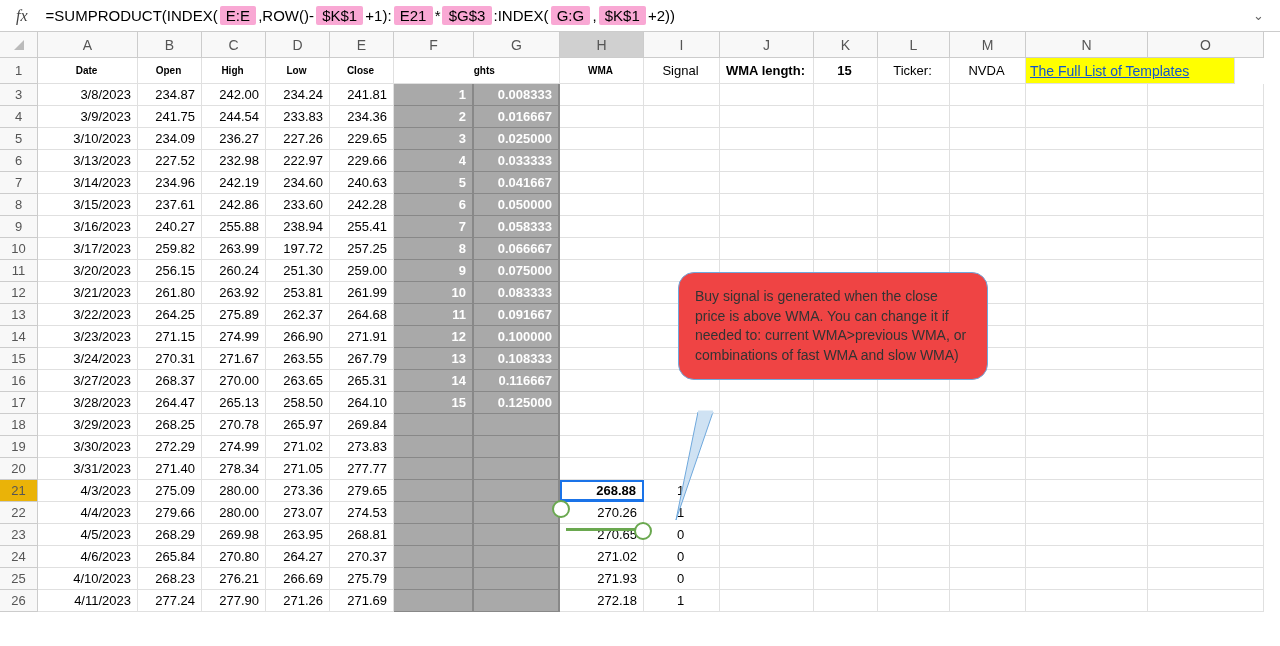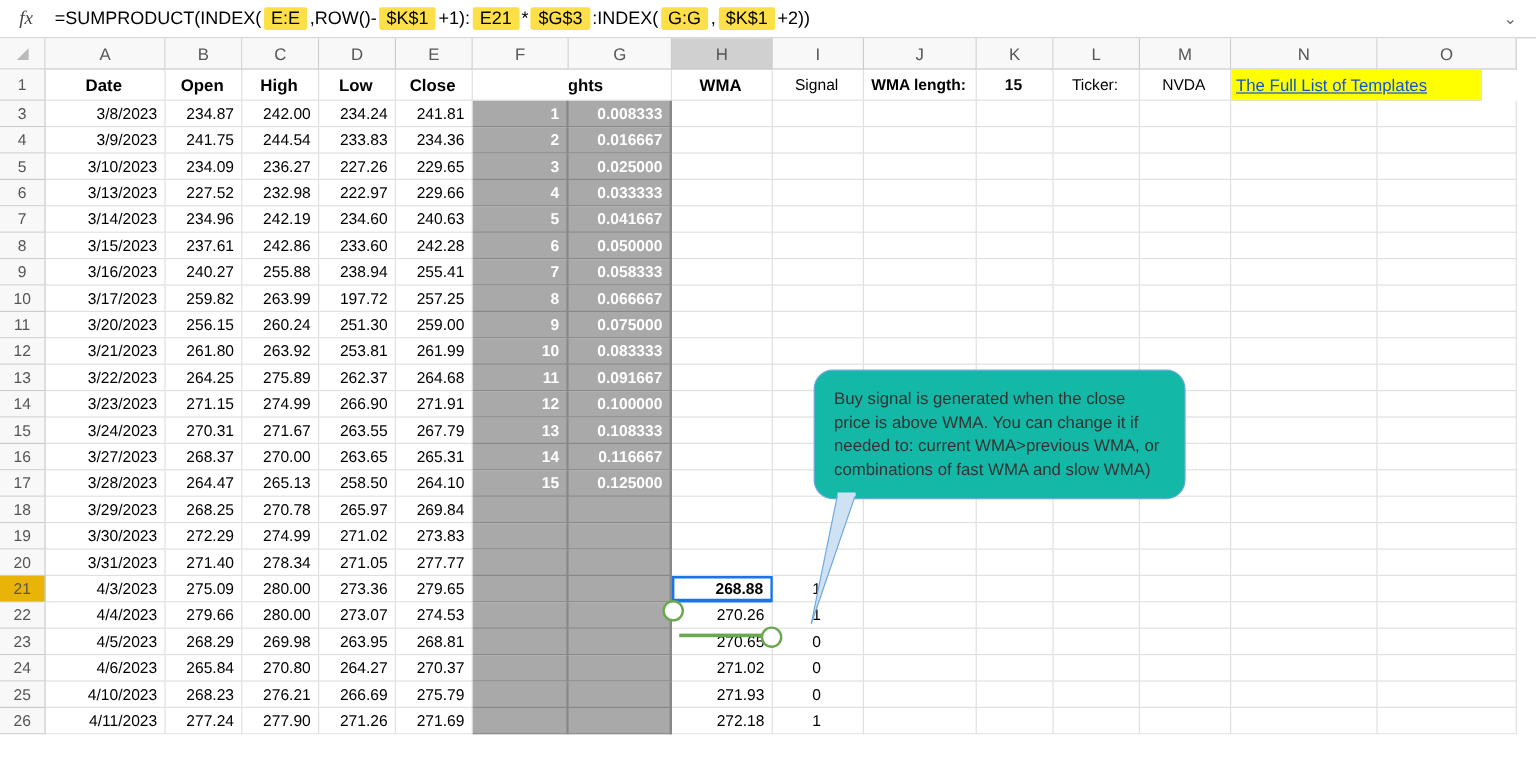--- a/index.html
+++ b/index.html
@@ -2,21 +2,21 @@
 <html><head>
 <meta charset="utf-8">
 <style>
 * { margin: 0; padding: 0; box-sizing: border-box; }
 body { font-family: Arial, sans-serif; font-size: 13px; background: #fff; overflow: hidden; }
 
 .formula-bar { display: flex; align-items: center; height: 32px; border-bottom: 1px solid #ccc; padding: 12px 4px; }
 .fx-icon { font-style: italic; font-family: Georgia, serif; font-size: 16px; padding: 0 12px; color: #444; }
 .formula-input { flex: 1; font-size: 15px; padding: 4px; }
 .formula-input span { padding: 1px 2px; }
-.hl { background: #fde047; border-radius: 2px; }
+.hl { background: #f9a8d4; border-radius: 2px; }
 .dropdown-chevron { padding: 0 12px; cursor: pointer; color: #666; }
 
 .sheet { display: block; }
 .col-headers { display: flex; height: 26px; }
 .corner { width: 38px; border-right: 1px solid #ccc; border-bottom: 1px solid #ccc; background: #f8f8f8; display: flex; align-items: center; justify-content: center; }
 .corner svg { width: 10px; height: 10px; }
 .col-h { border-right: 1px solid #ccc; border-bottom: 1px solid #ccc; background: #f8f8f8; text-align: center; line-height: 26px; color: #555; font-size: 14px; }
 .cA { width: 100px; } .cB { width: 64px; } .cC { width: 64px; } .cD { width: 64px; } .cE { width: 64px; }
 .cF { width: 80px; } .cG { width: 86px; } .cH { width: 84px; } .cI { width: 76px; } .cJ { width: 94px; }
 .cK { width: 64px; } .cL { width: 72px; } .cM { width: 76px; } .cN { width: 122px; } .cO { width: 116px; }
@@ -24,28 +24,28 @@
 .rows { }
 .row { display: flex; height: 22px; }
 .row.tall { height: 26px; }
 .row-h { width: 38px; border-right: 1px solid #ccc; border-bottom: 1px solid #ccc; background: #f8f8f8; text-align: center; line-height: 22px; color: #555; font-size: 13px; }
 .row.tall .row-h { line-height: 26px; }
 .row-h.sel { background: #eab308; }
 .cell { border-right: 1px solid #e0e0e0; border-bottom: 1px solid #e0e0e0; padding: 0 6px 0 4px; display: flex; align-items: center; justify-content: flex-end; overflow: hidden; white-space: nowrap; }
 .cell.center { justify-content: center; }
 .cell.left { justify-content: flex-start; }
 .cell.bold { font-weight: bold; }
-.cell.hdr { justify-content: center; font-weight: bold; font-size: 14px; }
+.cell.hdr { justify-content: center; font-weight: bold; font-size: 10px; }
 .cell.gray { background: #a9a9a9; color: #fff; font-weight: bold; border-right: 2px solid #888; border-bottom: 1px solid #888; }
 .cell.gray-empty { background: #a9a9a9; border-right: 2px solid #888; border-bottom: 1px solid #888; }
 .cell.selected { border: 2px solid #1a73e8; border-bottom: 3px solid #1a73e8; font-weight: bold; }
 .cell.yellow-link { background: #ffff00; color: #1155cc; text-decoration: underline; justify-content: flex-start; font-size: 14px; }
 
 .callout-wrap { position: absolute; left: 678px; top: 272px; width: 310px; z-index: 10; }
-.callout { background: #14b8a6; border: 1px solid #6fa8dc; border-radius: 16px; padding: 14px 16px; font-size: 14px; color: #333; line-height: 1.4; position: relative; margin-top: 36px; }
+.callout { background: #ef4444; border: 1px solid #6fa8dc; border-radius: 16px; padding: 14px 16px; font-size: 14px; color: #333; line-height: 1.4; position: relative; }
 
 .pointer-circles { position: absolute; left: 550px; top: 500px; z-index: 9; }
 .circ { position: absolute; width: 18px; height: 18px; border: 2px solid #6aa84f; border-radius: 50%; background: #fff; }
 .pointer-line { position: absolute; border-top: 3px solid #6aa84f; }
 
 .col-h.sel { background: #d0d0d0; }
 </style>
 </head>
 <body>
 

